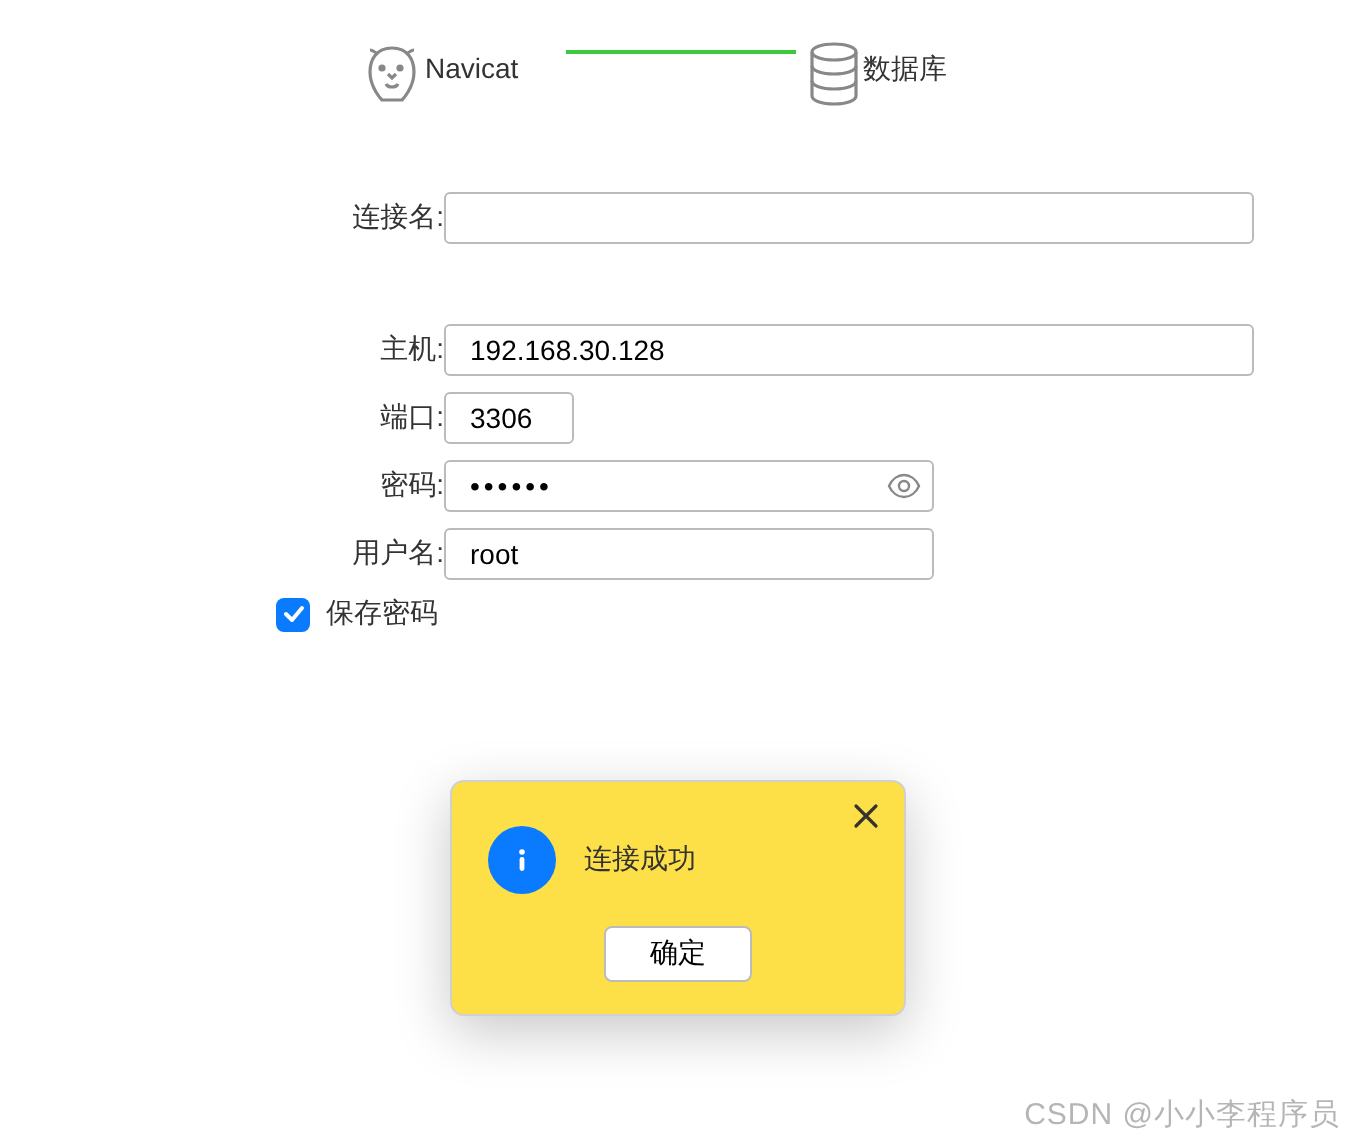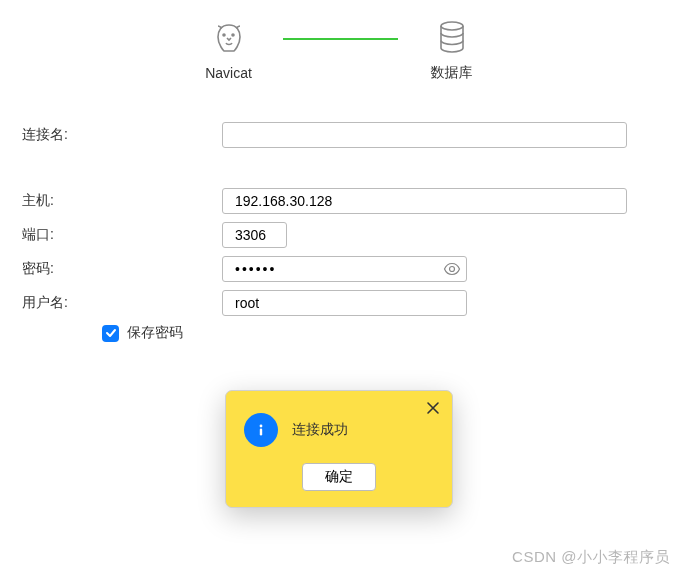--- a/index.html
+++ b/index.html
@@ -19,22 +19,22 @@
     }
     .header-diagram {
       display: flex;
       align-items: center;
       justify-content: center;
       padding-top: 18px;
       padding-bottom: 10px;
     }
     .node {
       display: flex;
-      flex-direction: column;
-      align-items: center;
+      flex-direction: row;
+      align-items: flex-start;
       width: 100px;
     }
     .node-icon {
       height: 38px;
       display: flex;
       align-items: center;
       justify-content: center;
     }
     .node-label {
       margin-top: 8px;
@@ -55,20 +55,21 @@
       align-items: center;
       margin-bottom: 8px;
     }
     .form-row.gap-after {
       margin-bottom: 40px;
     }
     .form-label {
       width: 200px;
       font-size: 14px;
       color: #333;
+      text-align: right;
     }
     .text-input {
       border: 1px solid #bbb;
       border-radius: 3px;
       padding: 3px 12px;
       font-size: 14px;
       height: 26px;
       background: #fff;
       outline: none;
       font-family: inherit;
@@ -95,21 +96,21 @@
       position: absolute;
       right: 6px;
       top: 50%;
       transform: translateY(-50%);
       cursor: pointer;
       display: flex;
     }
     .checkbox-row {
       display: flex;
       align-items: center;
-      margin-left: 80px;
+      margin-left: 116px;
       margin-top: 8px;
     }
     .checkbox-box {
       width: 17px;
       height: 17px;
       background: #0a7aff;
       border-radius: 4px;
       display: flex;
       align-items: center;
       justify-content: center;

